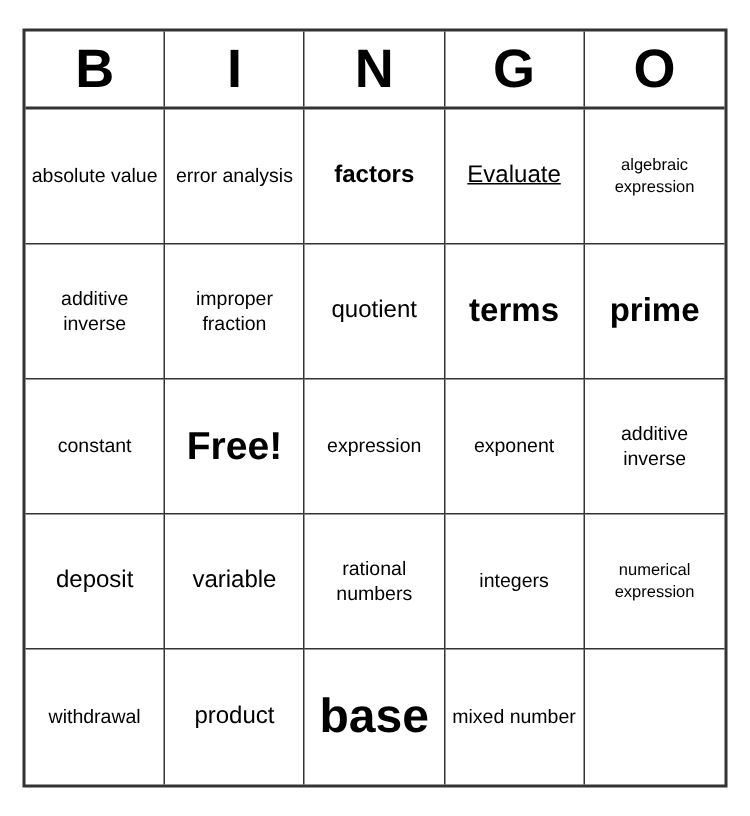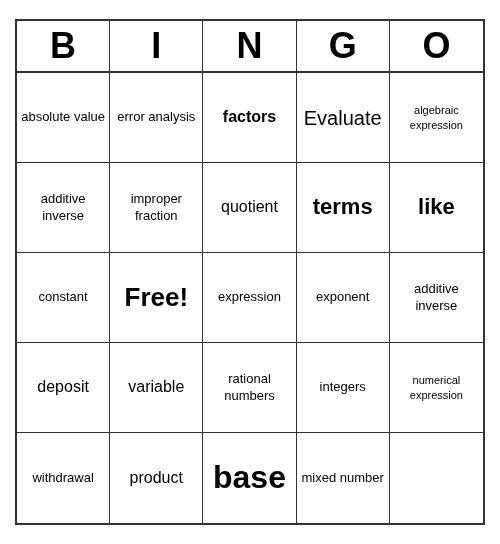--- a/index.html
+++ b/index.html
@@ -91,39 +91,39 @@
   <div class="bingo-cell">
         <span class="cell-text">absolute value</span>
       </div>
       <div class="bingo-cell">
         <span class="cell-text">error analysis</span>
       </div>
       <div class="bingo-cell">
         <span class="cell-text" style="font-size: 16px; font-weight: bold;">factors</span>
       </div>
       <div class="bingo-cell">
-        <span class="cell-text" style="font-size: 20px;">Evaluate</span>
+        <span class="cell-text" style="font-size: 16px; text-decoration: underline;">Evaluate</span>
       </div>
       <div class="bingo-cell">
         <span class="cell-text" style="font-size: 11px;">algebraic expression</span>
       </div>
       <div class="bingo-cell">
         <span class="cell-text">additive inverse</span>
       </div>
       <div class="bingo-cell">
         <span class="cell-text">improper fraction</span>
       </div>
       <div class="bingo-cell">
         <span class="cell-text" style="font-size: 16px;">quotient</span>
       </div>
       <div class="bingo-cell">
         <span class="cell-text large-text" style="font-size: 22px; font-weight: bold;">terms</span>
       </div>
       <div class="bingo-cell">
-        <span class="cell-text large-text" style="font-size: 22px; font-weight: bold;">like</span>
+        <span class="cell-text large-text" style="font-size: 22px; font-weight: bold;">prime</span>
       </div>
       <div class="bingo-cell">
         <span class="cell-text">constant</span>
       </div>
       <div class="bingo-cell">
         <span class="cell-text" style="font-size: 26px; font-weight: bold;">Free!</span>
       </div>
       <div class="bingo-cell">
         <span class="cell-text">expression</span>
       </div>

